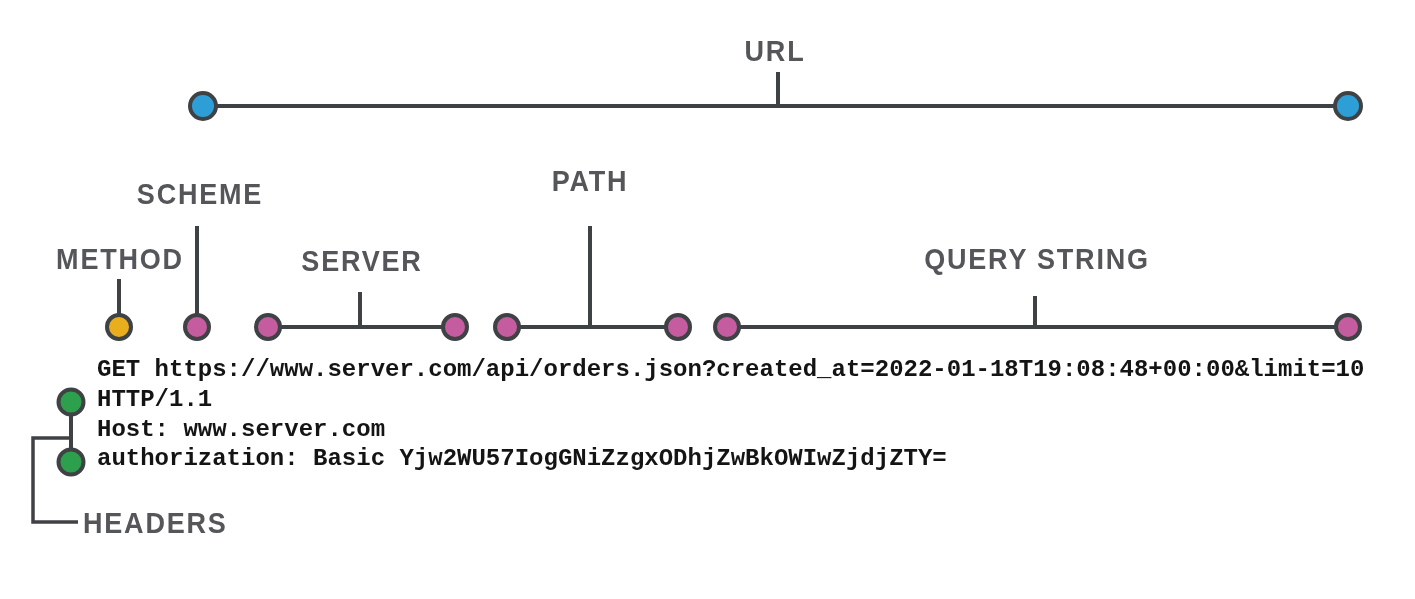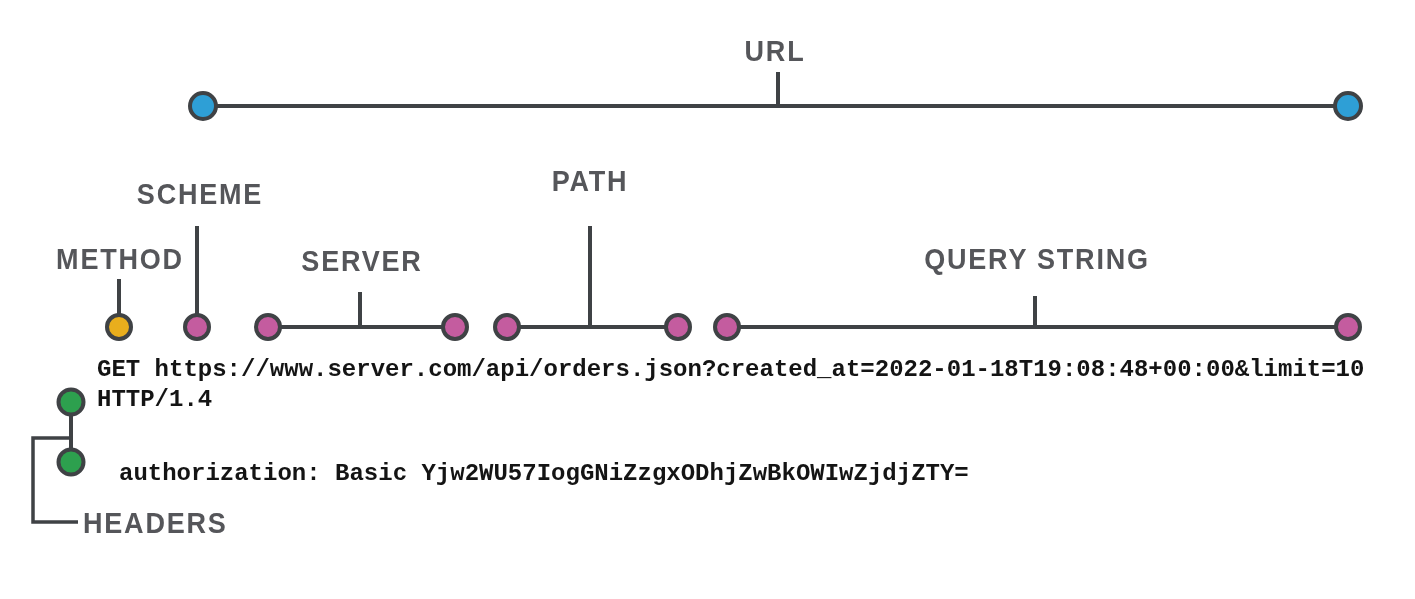--- a/index.html
+++ b/index.html
@@ -64,16 +64,17 @@
 
   <div class="lbl center" style="left:775px;  top:36px;">URL</div>
   <div class="lbl center" style="left:200px;  top:179px;">SCHEME</div>
   <div class="lbl center" style="left:590px;  top:166px;">PATH</div>
   <div class="lbl center" style="left:120px;  top:244px;">METHOD</div>
   <div class="lbl center" style="left:362px;  top:246px;">SERVER</div>
   <div class="lbl center" style="left:1037px; top:244px;">QUERY STRING</div>
   <div class="lbl leftal" style="left:83px;   top:508px;">HEADERS</div>
 
   <div class="code" style="top:358px;">GET https://www.server.com/api/orders.json?created_at=2022-01-18T19:08:48+00:00&amp;limit=10</div>
-  <div class="code" style="top:388px;">HTTP/1.4</div>
-  <div class="code" style="top:462px;margin-left:22px;">authorization: Basic Yjw2WU57IogGNiZzgxODhjZwBkOWIwZjdjZTY=</div>
+  <div class="code" style="top:388px;">HTTP/1.1</div>
+  <div class="code" style="top:418px;">Host: www.server.com</div>
+  <div class="code" style="top:447px;">authorization: Basic Yjw2WU57IogGNiZzgxODhjZwBkOWIwZjdjZTY=</div>
 
 </div>
 
 </body></html>

